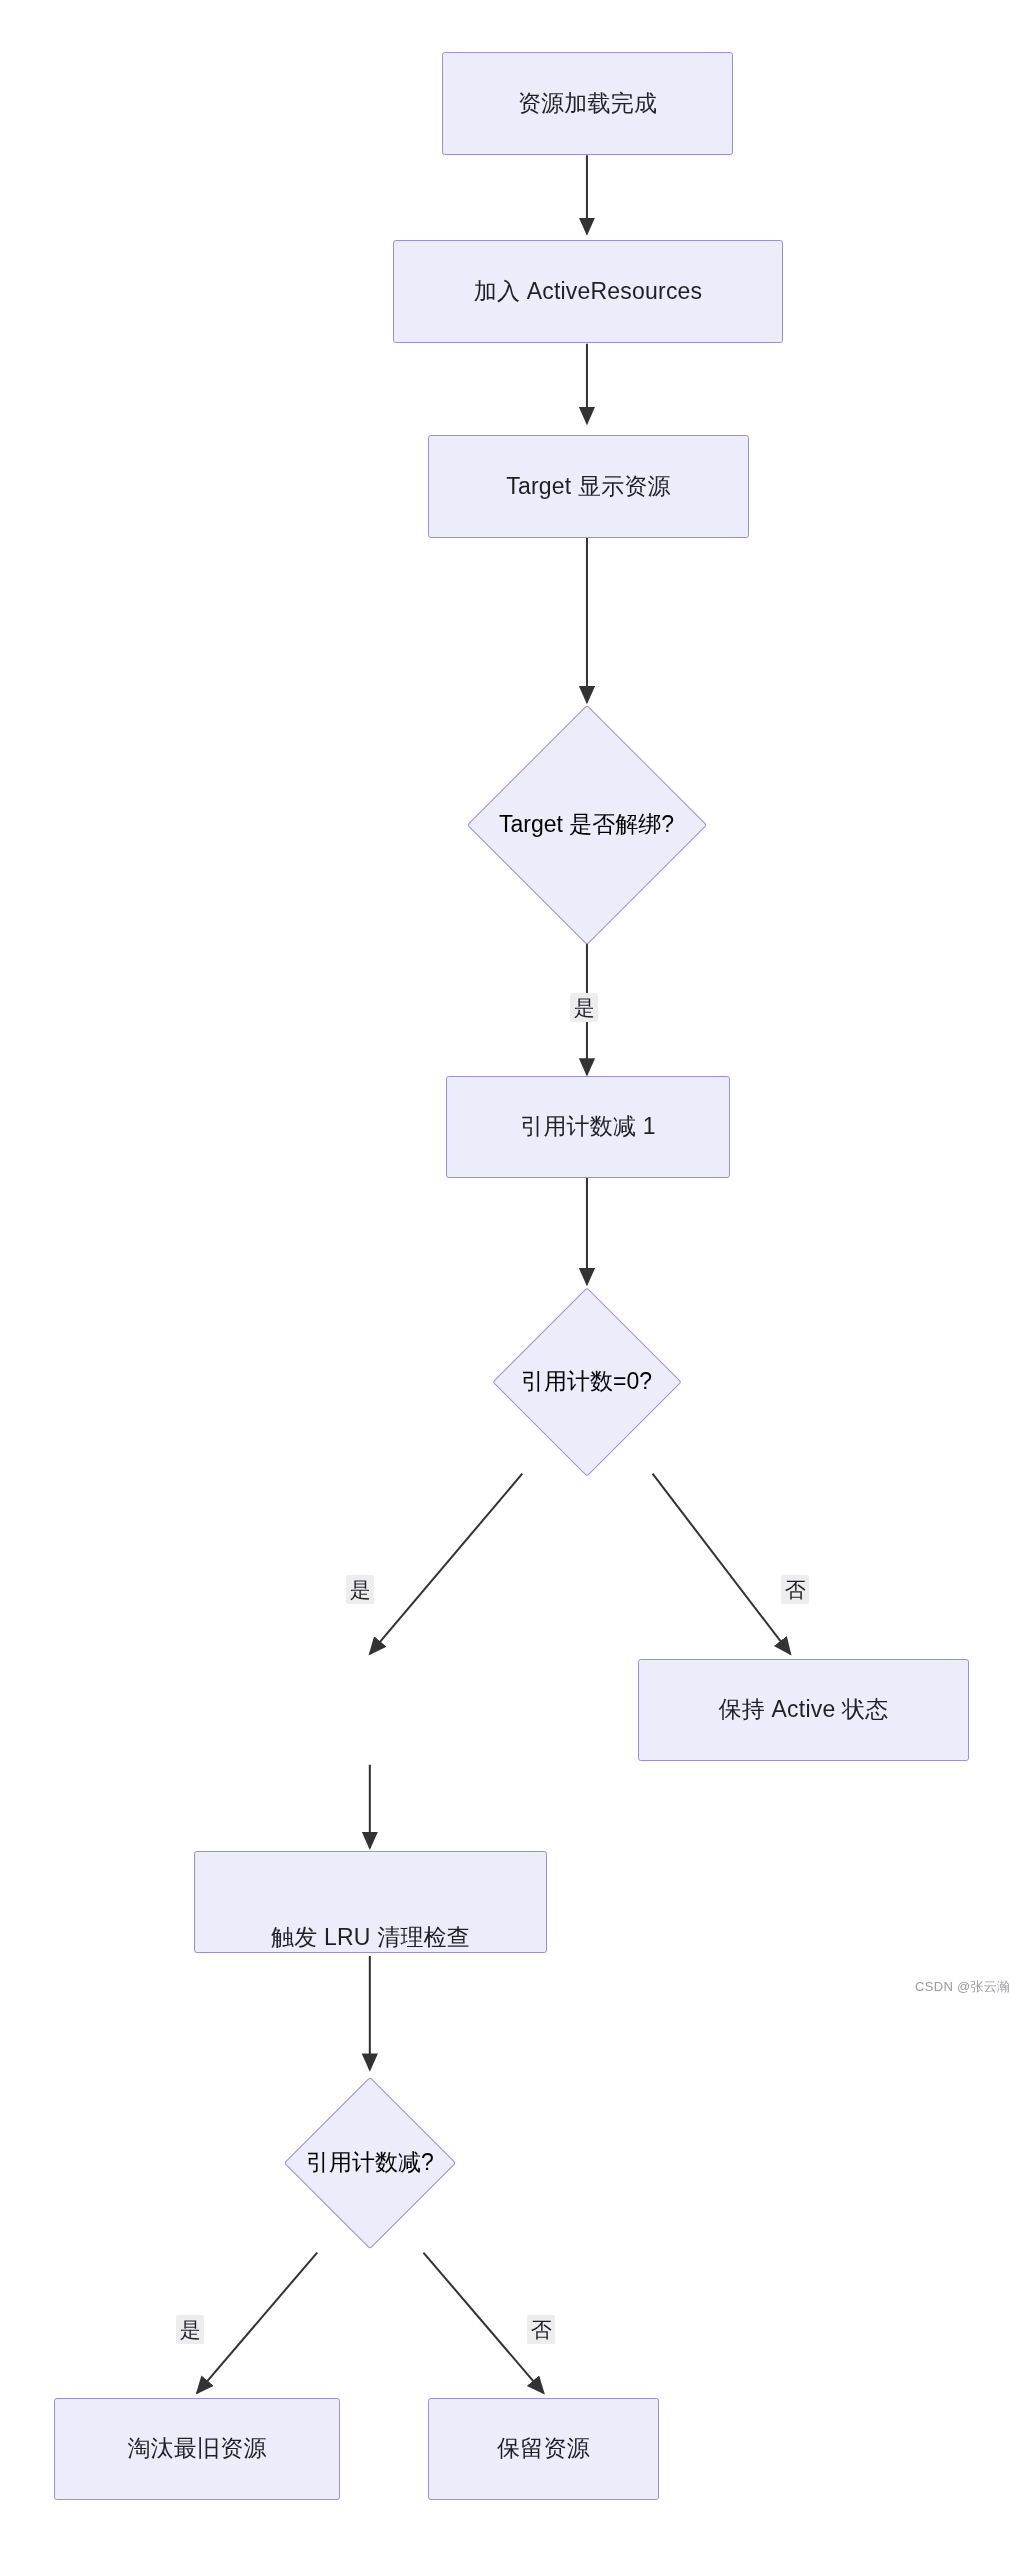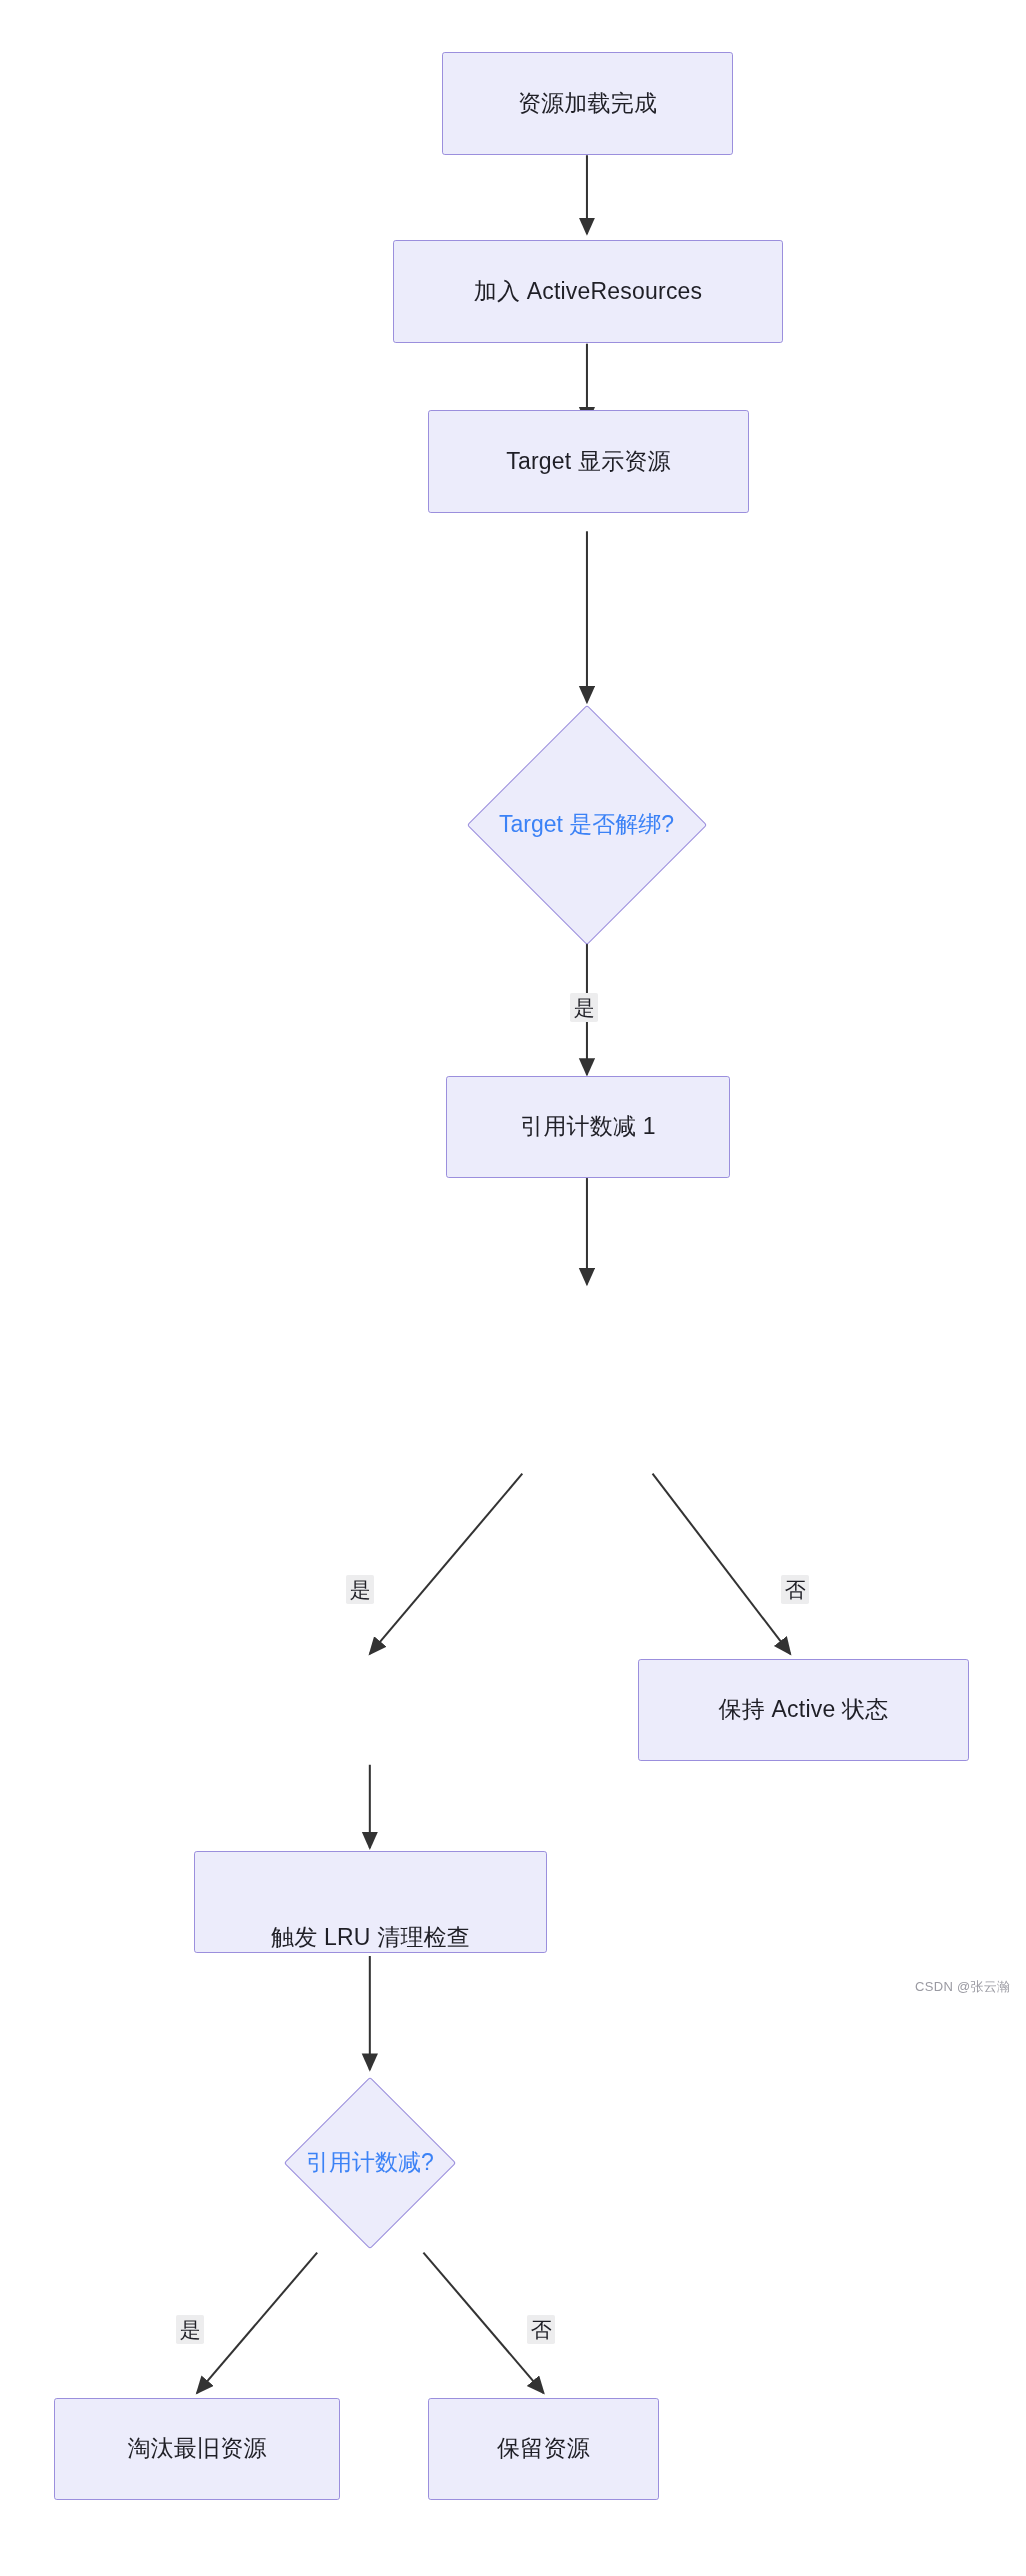--- a/index.html
+++ b/index.html
@@ -47,21 +47,21 @@
     left: 50%;
     top: 50%;
     background: #ececfb;
     border: 1.8px solid #9b8fdd;
     transform: translate(-50%, -50%) rotate(45deg);
     border-radius: 2.8px;
   }
   .diamond-label {
     position: relative;
     z-index: 2;
-    color: #3b82f6;
+    color: #000000;
     font-size: 23px;
     line-height: 1.2;
     text-align: center;
     white-space: nowrap;
   }
   .edge-label {
     position: absolute;
     background: #ededee;
     color: #1f1f26;
     font-size: 21px;
@@ -116,37 +116,41 @@
   </svg>
 
   <div class="node" style="left:442px; top:52px; width:291px; height:103px;">
     <span>资源加载完成</span>
   </div>
 
   <div class="node" style="left:393px; top:240px; width:390px; height:103px;justify-content:center;">
     <span>加入 ActiveResources</span>
   </div>
 
-  <div class="node" style="left:428px; top:410px; width:321px; height:103px;">
+  <div class="node" style="left:428px; top:435px; width:321px; height:103px;">
     <span>Target 显示资源</span>
   </div>
 
   <div class="diamond-wrap" style="left:420px; top:707px; width:333px; height:236px;">
     <div class="diamond-shape" style="width:168px; height:168px;"></div>
     <span class="diamond-label">Target 是否解绑?</span>
   </div>
 
   <div class="edge-label" style="left:570px; top:993px;">
     <span>是</span>
   </div>
 
   <div class="node" style="left:446px; top:1076px; width:284px; height:102px;">
     <span>引用计数减 1</span>
   </div>
 
+  <div class="diamond-wrap" style="left:457px; top:1289px; width:259px; height:185px;">
+    <div class="diamond-shape" style="width:132px; height:132px;"></div>
+    <span class="diamond-label">引用计数=0?</span>
+  </div>
 
   <div class="edge-label" style="left:346px; top:1575px;">
     <span>是</span>
   </div>
 
   <div class="edge-label" style="left:781px; top:1575px;">
     <span>否</span>
   </div>
 
 

